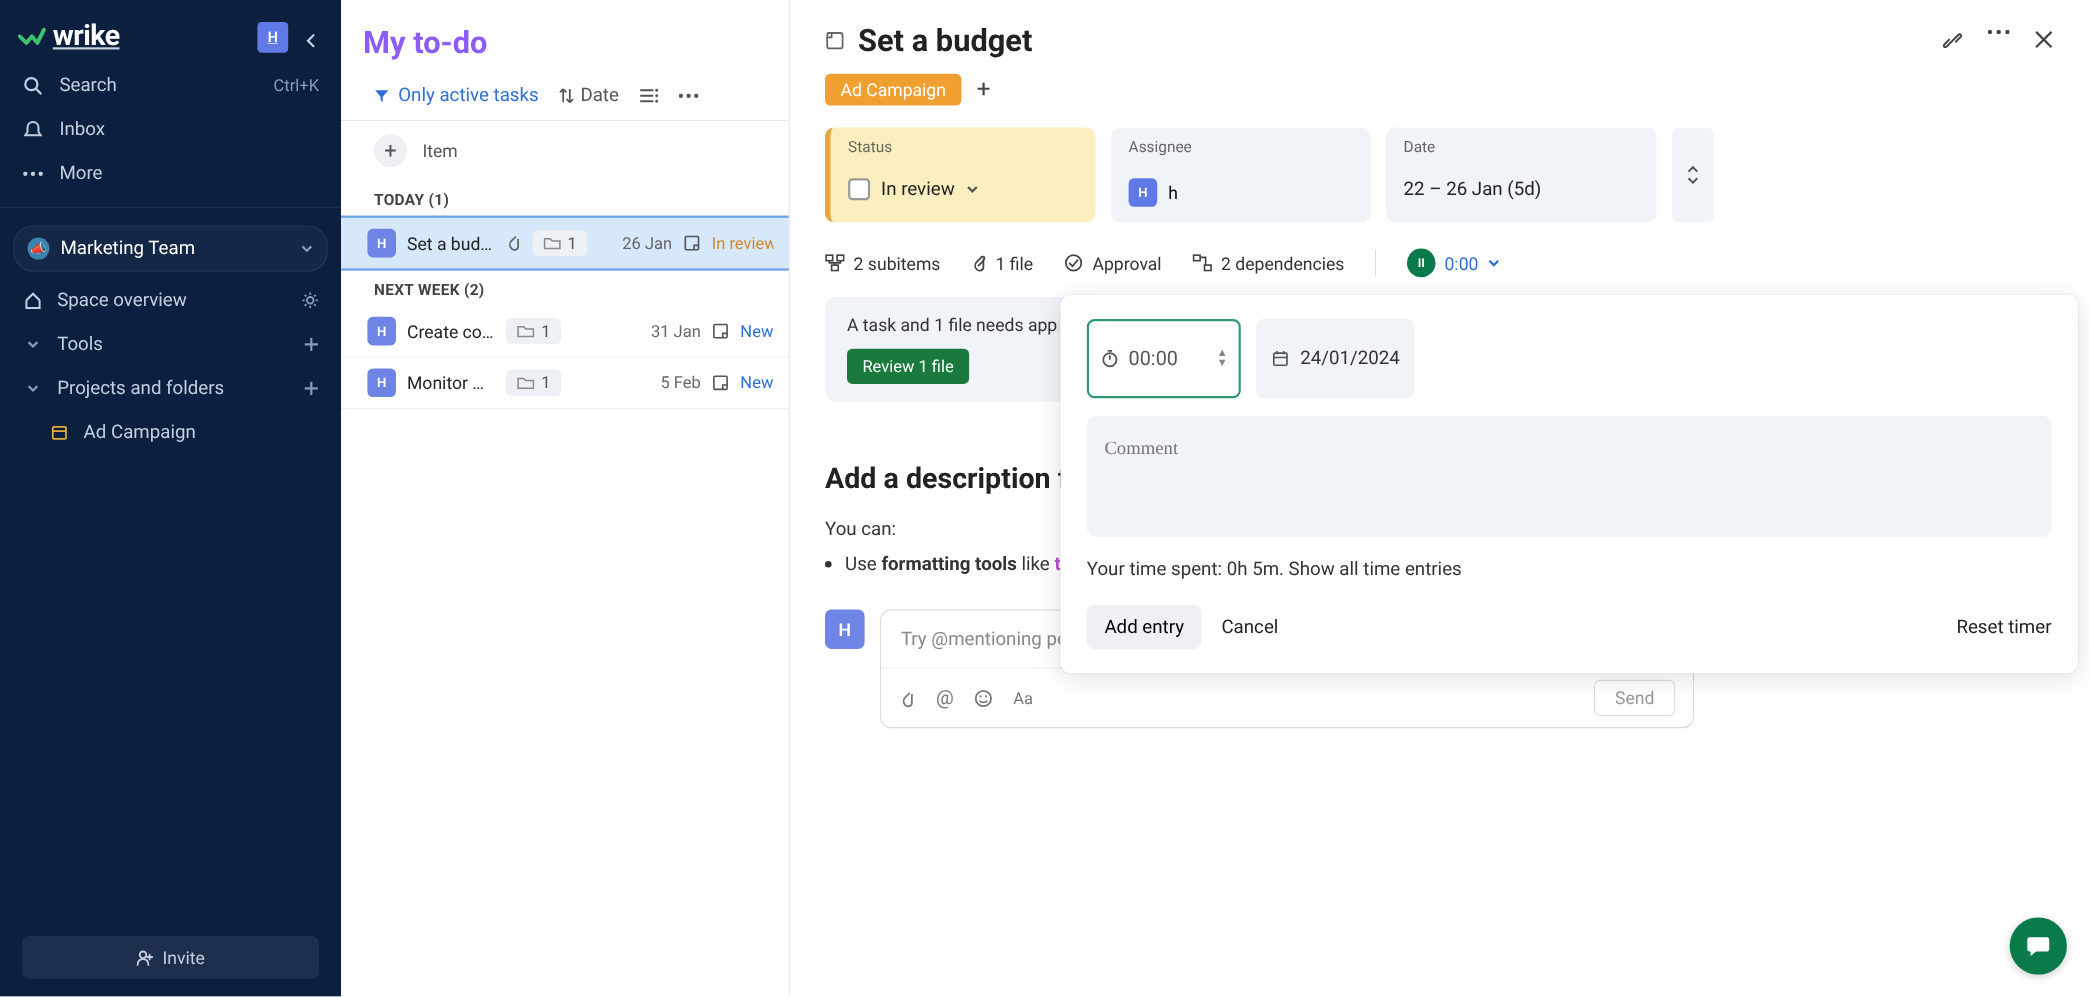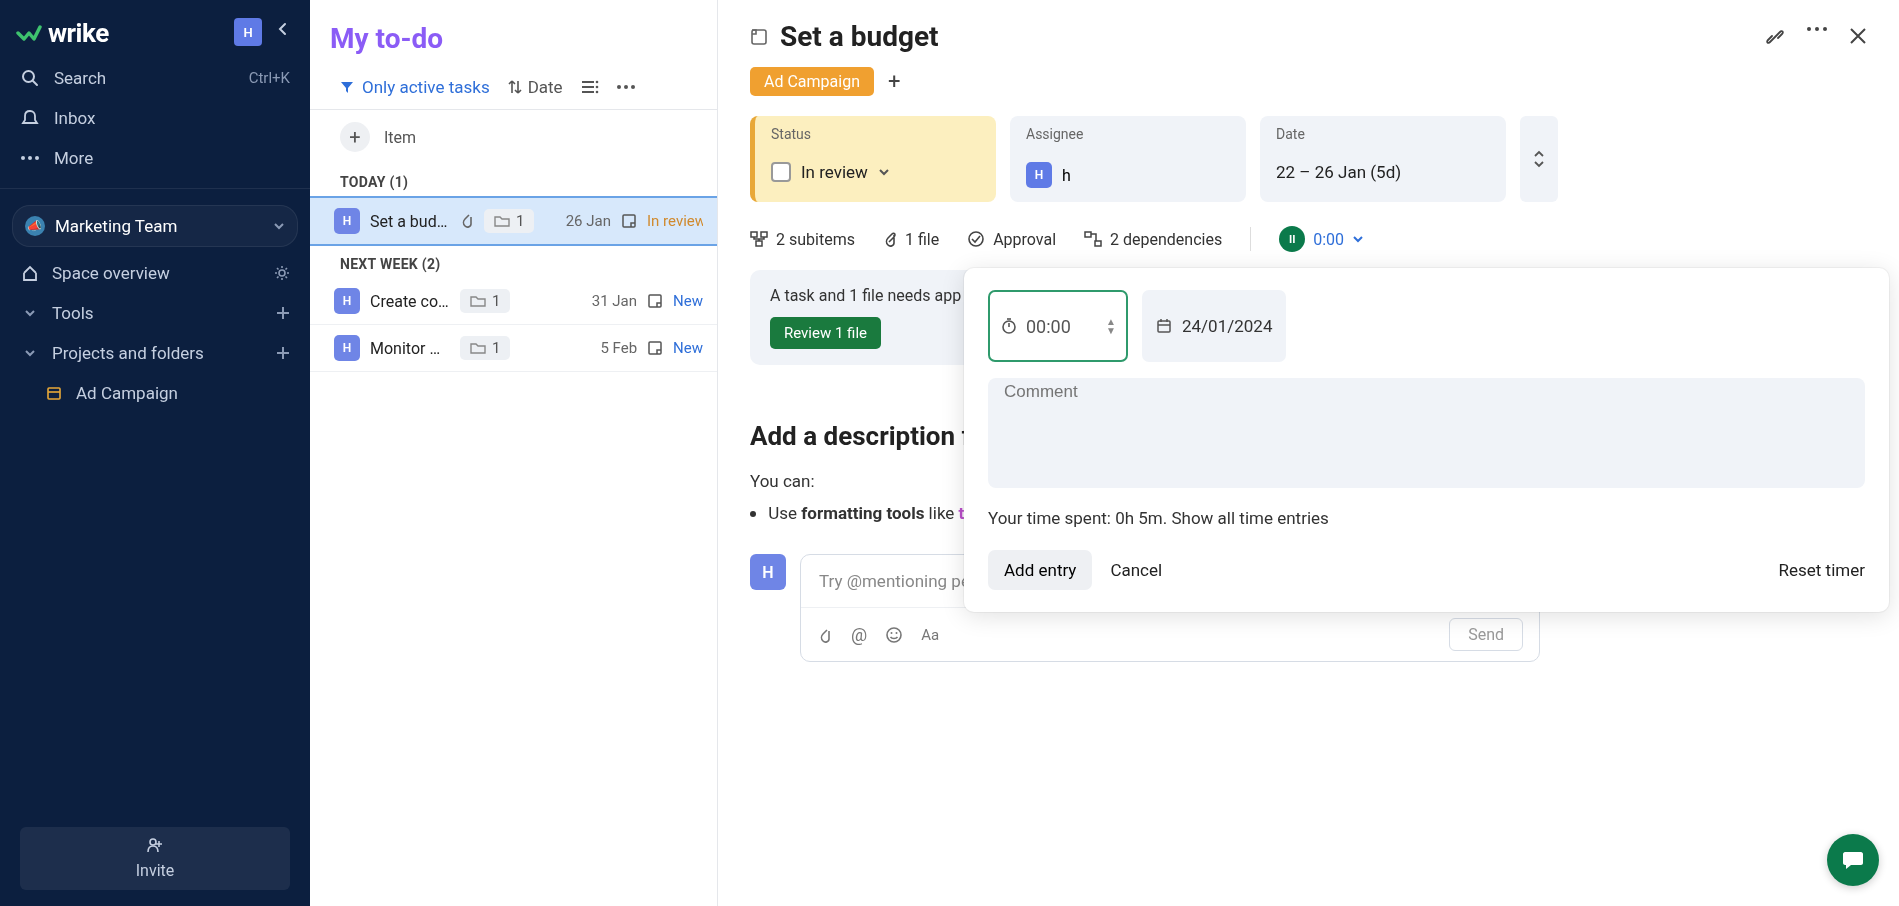--- a/index.html
+++ b/index.html
@@ -1,21 +1,21 @@
 <!DOCTYPE html>
 <html><head>
 <meta charset="utf-8">
 <style>
 * { box-sizing: border-box; margin: 0; padding: 0; font-family: -apple-system, BlinkMacSystemFont, "Segoe UI", Roboto, sans-serif; }
 body { width: 1899px; height: 906px; display: flex; overflow: hidden; background: #fff; transform-origin: top left; }
 .app { display: flex; width: 100%; height: 100%; }
 
 
 .sidebar { width: 310px; background: #0c1f3f; color: #c5cfe0; display: flex; flex-direction: column; flex-shrink: 0; }
-.sb-header { display: flex; align-items: flex-start; padding: 18px 16px 10px 16px; gap: 10px; position: relative; }
+.sb-header { display: flex; align-items: flex-end; padding: 18px 16px 10px 16px; gap: 10px; position: relative; text-decoration: underline; }
 .logo { display: flex; align-items: center; gap: 6px; }
 .logo-check { width: 26px; height: 18px; }
 .logo-text { color: #fff; font-size: 26px; font-weight: 700; letter-spacing: -0.5px; }
 .sb-avatar { width: 28px; height: 28px; background: #5f7ae6; border-radius: 4px; display:flex; align-items:center; justify-content:center; color:#fff; font-size:13px; font-weight:600; margin-left: auto; }
 .sb-collapse { color: #c5cfe0; padding: 4px; cursor: pointer; }
 
 .sb-row { display: flex; align-items: center; gap: 14px; padding: 10px 20px; color: #c5cfe0; cursor: pointer; font-size: 17px; }
 .sb-row .shortcut { margin-left: auto; font-size: 15px; color: #8b9ab5; }
 .sb-ic { width: 20px; height: 20px; display:flex; align-items:center; justify-content:center; flex-shrink:0; }
 
@@ -28,21 +28,21 @@
 .sb-space-pill { margin: 6px 12px; padding: 10px 12px; background: rgba(255,255,255,0.04); border: 1px solid rgba(255,255,255,0.07); border-radius: 18px; display:flex; align-items:center; gap:10px; cursor:pointer; }
 .sb-space-ic { width:20px; height:20px; background:#3b82b0; border-radius:50%; display:flex; align-items:center; justify-content:center; font-size:12px; }
 .sb-space-name { color:#fff; font-size:17px; flex:1; }
 .sb-chev { color:#8b9ab5; }
 
 .sb-item { display:flex; align-items:center; gap:12px; padding:10px 20px; font-size:17px; color:#c5cfe0; cursor:pointer; }
 .sb-item .plus { margin-left:auto; color:#8b9ab5; }
 .sb-item .gear { margin-left:auto; color:#8b9ab5; }
 .sb-sub { padding-left: 44px; }
 
-.sb-invite { margin: auto 20px 16px 20px; padding: 10px; background: rgba(255,255,255,0.07); border-radius: 6px; text-align:center; color:#c5cfe0; cursor:pointer; display:flex; align-items:center; justify-content:center; gap:8px;flex-direction:column; }
+.sb-invite { margin: auto 20px 16px 20px; padding: 10px; background: rgba(255,255,255,0.07); border-radius: 6px; text-align:center; color:#c5cfe0; cursor:pointer; display:flex; align-items:center; justify-content:center; gap:8px; }
 
 
 .main { width: 408px; border-right: 1px solid #e5e7eb; display:flex; flex-direction:column; flex-shrink:0; background:#fff;}
 .main-title { padding: 22px 30px 14px 20px; font-size: 28px; font-weight: 700; color:#8b5cf6; }
 .toolbar { display:flex; align-items:center; gap:18px; padding: 8px 30px 12px 30px; border-bottom:1px solid #e5e7eb; }
 .filter-pill { display:flex; align-items:center; gap:8px; color:#2f6fd9; font-size:17px; cursor:pointer; }
 .sort { display:flex; align-items:center; gap:6px; color:#555; font-size:17px; cursor:pointer; }
 .tb-ic { color:#555; cursor:pointer; }
 
 .add-item { display:flex; align-items:center; gap:14px; padding:12px 30px; color:#555; cursor:pointer; }
@@ -109,21 +109,21 @@
 .comment-bar { display:flex; align-items:center; gap:18px; padding:10px 16px; border-top:1px solid #eef0f3; color:#777; }
 .send-btn { margin-left:auto; border:1px solid #d6dce5; color:#999; padding:6px 18px; border-radius:6px; font-size:16px; }
 
 
 .tt-popover { position:absolute; top:268px; left:246px; right:10px; background:#fff; border-radius:10px; box-shadow: 0 4px 24px rgba(0,0,0,0.12), 0 0 0 1px rgba(0,0,0,0.04); padding:22px 24px; z-index:10; }
 .tt-inputs { display:flex; gap:14px; margin-bottom:16px; }
 .tt-time { display:flex; align-items:center; gap:8px; border:2px solid #2f9a6c; border-radius:7px; padding:7px 10px; width:140px; }
 .tt-time input { border:none; outline:none; font-size:18px; width:60px; color:#555; }
 .tt-spinner { display:flex; flex-direction:column; color:#888; font-size:10px; line-height:9px; margin-left:auto; cursor:pointer; }
 .tt-date { display:flex; align-items:center; gap:10px; background:#f0f3f8; border-radius:7px; padding:26px 14px; color:#333; font-size:17px; }
-.tt-comment { width:100%; background:#f0f3f8; border:none; border-radius:8px; padding:4px 16px; font-size:17px; color:#888; height:110px; resize:none; outline:none; font-family:Liberation Sans, sans-serif; }
+.tt-comment { width:100%; background:#f0f3f8; border:none; border-radius:8px; padding:20px 16px; font-size:17px; color:#888; height:110px; resize:none; outline:none; font-family:Liberation Serif, serif; }
 .tt-spent { margin:16px 0 22px 0; font-size:17px; color:#333; }
 .tt-actions { display:flex; align-items:center; gap:18px; }
 .tt-add { background:#eef0f3; padding:10px 16px; border-radius:7px; font-size:17px; cursor:pointer; }
 .tt-cancel { font-size:17px; cursor:pointer; color:#222; }
 .tt-reset { margin-left:auto; font-size:17px; cursor:pointer; color:#222; }
 
 .chat-fab { position:absolute; bottom:20px; right:20px; width:52px; height:52px; background:#0b7a4b; border-radius:50%; display:flex; align-items:center; justify-content:center; color:#fff; cursor:pointer; box-shadow:0 2px 8px rgba(0,0,0,0.2); }
 
 svg { display:block; }
 </style>

